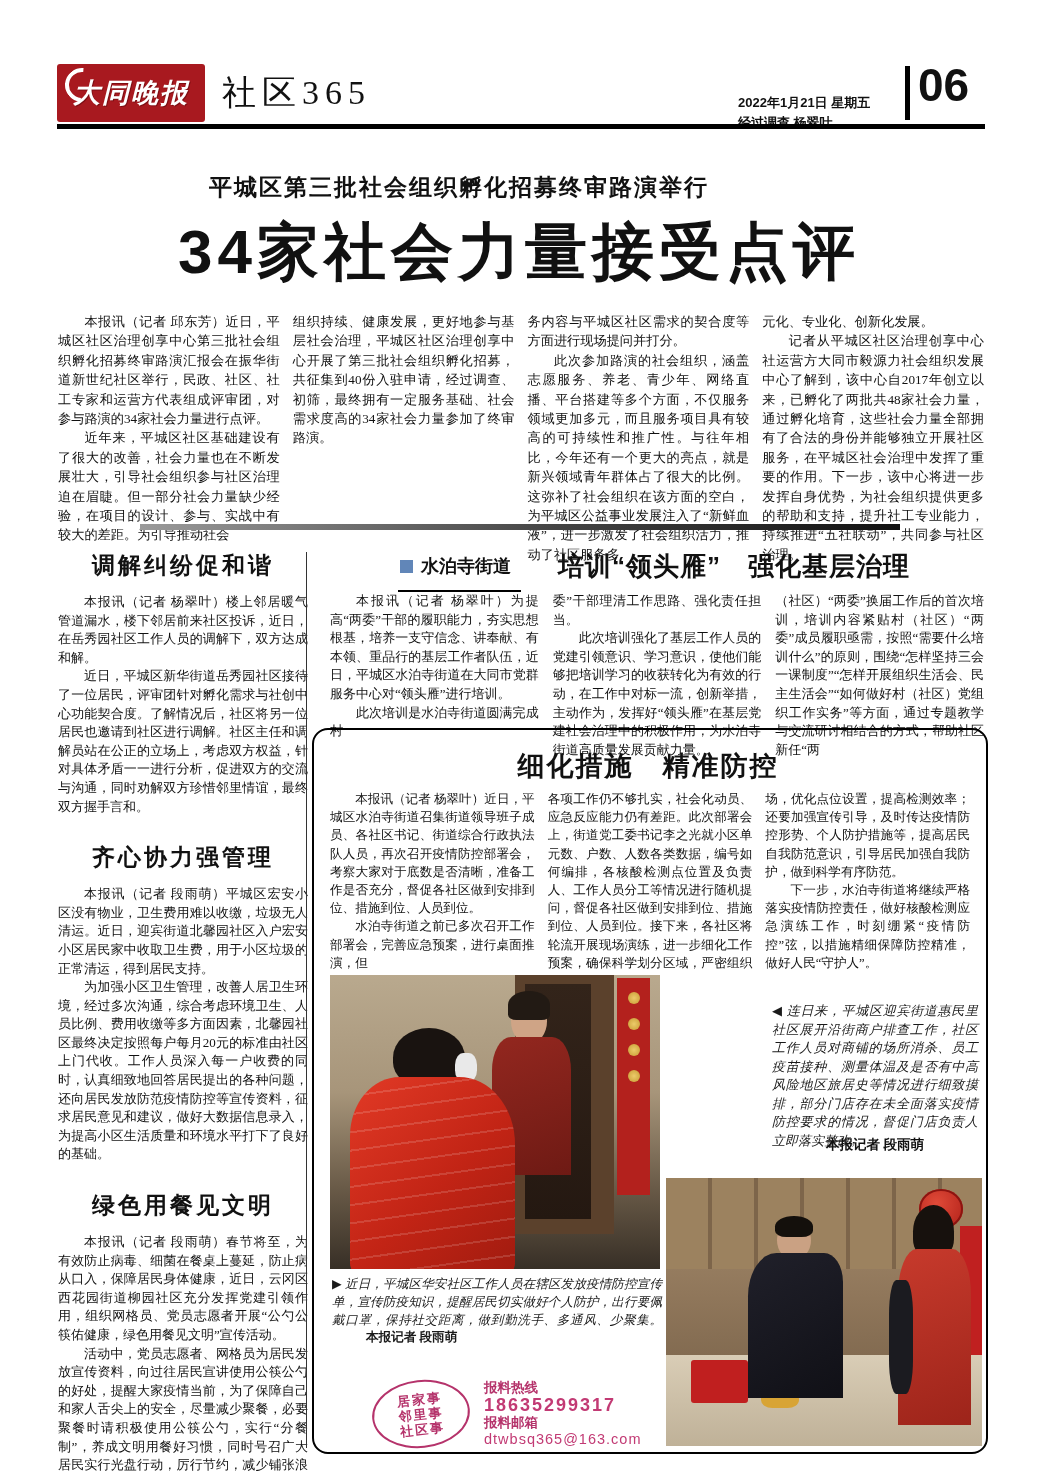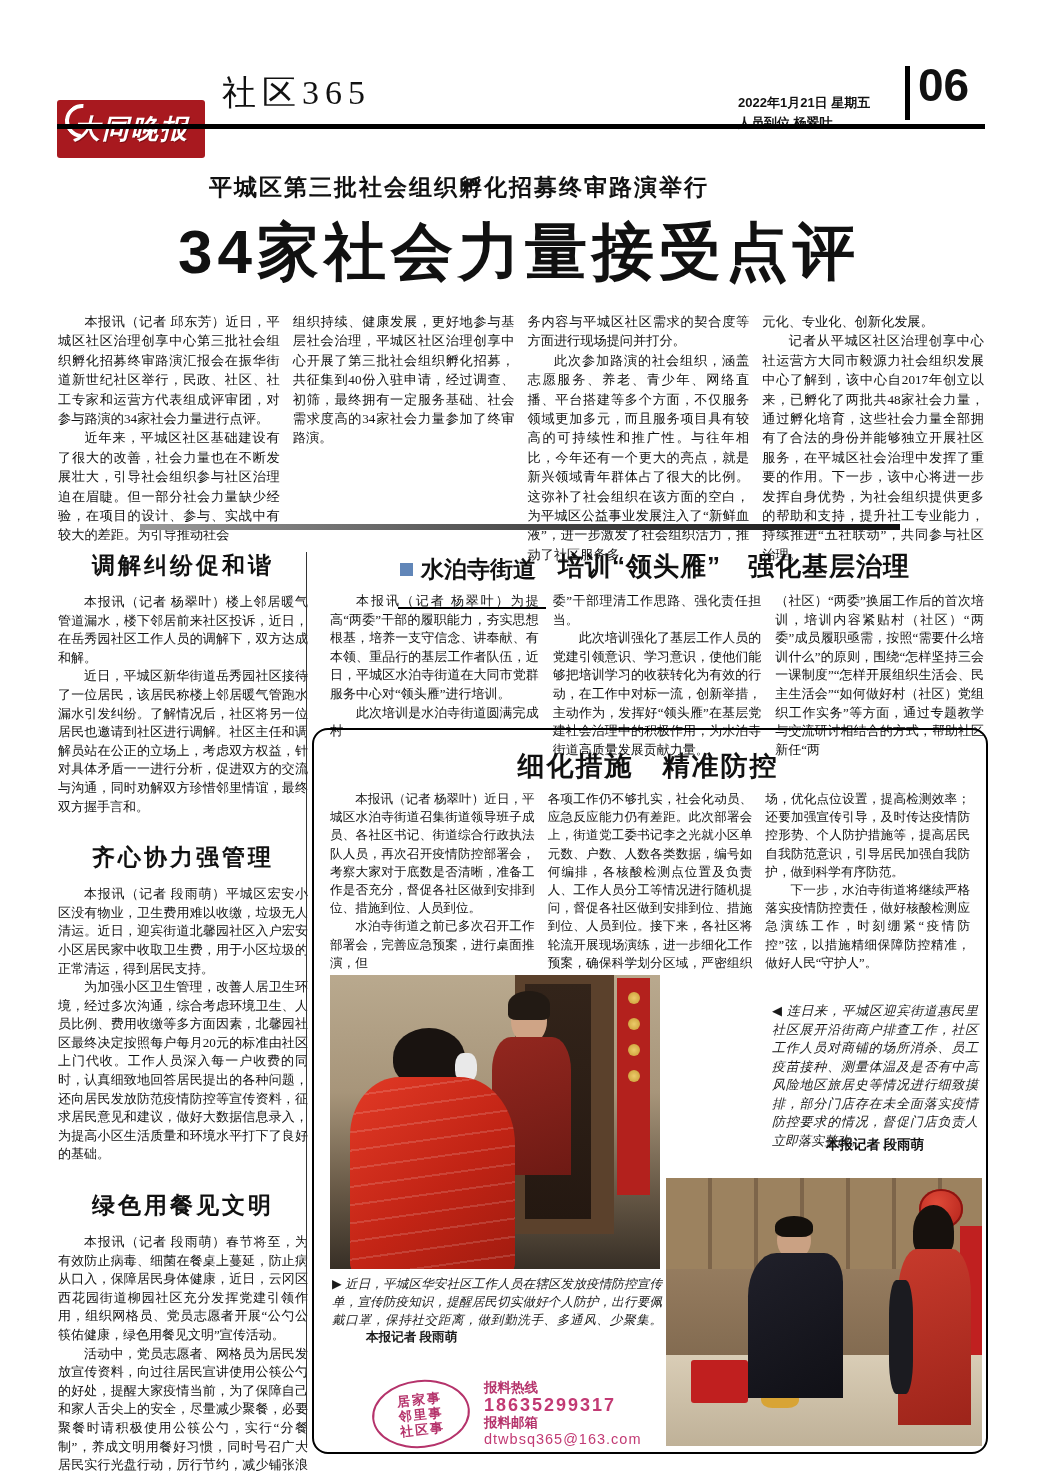--- a/index.html
+++ b/index.html
@@ -1,21 +1,21 @@
 <!DOCTYPE html>
 <html><head>
 <meta charset="utf-8">
 <style>
   html,body{margin:0;padding:0;}
   body{width:1038px;height:1476px;position:relative;background:#fff;color:#111;
        font-family:"Liberation Serif","DejaVu Serif",serif;}
   .abs{position:absolute;}
   
   .logo{left:57px;top:64px;width:148px;height:58px;background:#a8191f;border-radius:3px;
-        display:flex;align-items:center;justify-content:center;overflow:hidden;margin-top:36px;}
+        display:flex;align-items:center;justify-content:center;overflow:hidden;}
   .logo .swirl{position:absolute;left:8px;top:4px;width:26px;height:26px;border:4px solid #fff;
         border-radius:50%;border-right-color:transparent;border-bottom-color:transparent;transform:rotate(-40deg);}
   .logo span{color:#fff;font-size:27px;font-weight:bold;font-style:italic;letter-spacing:2px;
         font-family:"Liberation Serif",serif;text-shadow:1px 1px 0 #7c0e13;}
   .section-title{left:222px;top:70px;font-size:34px;font-weight:normal;letter-spacing:6px;
         font-family:"Liberation Serif",serif;}
   .date-block{left:738px;top:72px;width:160px;font-size:13px;font-weight:bold;line-height:20px;
         font-family:"Liberation Sans",sans-serif;margin-top:21px;}
   .vbar{left:905px;top:66px;width:5px;height:54px;background:#000;}
   .pagenum{left:918px;top:58px;font-size:46px;font-weight:900;font-family:"Liberation Sans",sans-serif;}
@@ -33,21 +33,21 @@
   .ind{text-indent:2em;}
   .divider{left:140px;top:524px;width:760px;height:6px;background:linear-gradient(90deg,#9a9a9a,#444 55%,#111);}
   
   .left-col{left:58px;top:550px;width:250px;}
   .sec-title{text-align:center;font-size:23px;font-weight:800;letter-spacing:3px;
         font-family:"Liberation Sans","DejaVu Sans",sans-serif;margin-bottom:12px;}
   .sec-body{margin-bottom:26px;}
   .vrule{left:306px;top:552px;width:1px;height:896px;background:#333;}
   
   .street-label{left:398px;top:554px;display:inline-flex;align-items:center;gap:8px;
-        border-bottom:2px solid #000;padding:0 10px 22px 2px;font-size:23px;font-weight:bold;}
+        border-bottom:2px solid #000;padding:0 10px 12px 2px;font-size:18px;font-weight:bold;}
   .street-label .sq{width:13px;height:13px;background:#6186b8;display:inline-block;}
   .street-head{left:558px;top:549px;font-size:26px;font-weight:800;letter-spacing:1px;
         font-family:"Liberation Sans","DejaVu Sans",sans-serif;}
   .street-cols{left:330px;top:592px;width:654px;display:flex;gap:14px;}
   .street-cols .col{flex:1;}
   
   .box{left:312px;top:728px;width:672px;height:722px;border:2px solid #000;border-radius:16px;}
   .box-title{left:312px;top:748px;width:672px;text-align:center;font-size:27px;font-weight:800;
         letter-spacing:2px;font-family:"Liberation Sans","DejaVu Sans",sans-serif;}
   .box-cols{left:330px;top:790px;width:640px;display:flex;gap:13px;}
@@ -108,21 +108,21 @@
 </head>
 <body>
 
 <div class="abs logo">
   <span class="swirl"></span>
   <span>大同晚报</span>
 </div>
 <div class="abs section-title">社区365</div>
 <div class="abs date-block">
   <div>2022年1月21日 星期五</div>
-  <div>人员到位 杨翠叶</div>
+  <div>经过调查 杨翠叶</div>
 </div>
 <div class="abs vbar"></div>
 <div class="abs pagenum">06</div>
 <div class="abs head-rule"></div>
 
 <div class="abs kicker">平城区第三批社会组织孵化招募终审路演举行</div>
 <div class="abs headline">34家社会力量接受点评</div>
 <div class="abs lead-cols bt">
   <div class="col">
     <p class="ind">本报讯（记者 邱东芳）近日，平城区社区治理创享中心第三批社会组织孵化招募终审路演汇报会在振华街道新世纪社区举行，民政、社区、社工专家和运营方代表组成评审团，对参与路演的34家社会力量进行点评。</p>
@@ -140,21 +140,21 @@
     <p class="ind">记者从平城区社区治理创享中心社运营方大同市毅源力社会组织发展中心了解到，该中心自2017年创立以来，已孵化了两批共48家社会力量，通过孵化培育，这些社会力量全部拥有了合法的身份并能够独立开展社区服务，在平城区社会治理中发挥了重要的作用。下一步，该中心将进一步发挥自身优势，为社会组织提供更多的帮助和支持，提升社工专业能力，持续推进“五社联动”，共同参与社区治理。</p>
   </div>
 </div>
 <div class="abs divider"></div>
 
 <div class="abs left-col">
   <div>
     <div class="sec-title">调解纠纷促和谐</div>
     <div class="sec-body bt2">
       <p class="ind">本报讯（记者 杨翠叶）楼上邻居暖气管道漏水，楼下邻居前来社区投诉，近日，在岳秀园社区工作人员的调解下，双方达成和解。</p>
-      <p class="ind">近日，平城区新华街道岳秀园社区接待了一位居民，该居民称楼上邻居暖气管跑水漏水引发纠纷。了解情况后，社区将另一位居民也邀请到社区进行调解。社区主任和调解员站在公正的立场上，考虑双方权益，针对具体矛盾一一进行分析，促进双方的交流与沟通，同时劝解双方珍惜邻里情谊，最终双方握手言和。</p>
+      <p class="ind">近日，平城区新华街道岳秀园社区接待了一位居民，评审团针对孵化需求与社创中心功能契合度。了解情况后，社区将另一位居民也邀请到社区进行调解。社区主任和调解员站在公正的立场上，考虑双方权益，针对具体矛盾一一进行分析，促进双方的交流与沟通，同时劝解双方珍惜邻里情谊，最终双方握手言和。</p>
     </div>
   </div>
   <div>
     <div class="sec-title">齐心协力强管理</div>
     <div class="sec-body bt2">
       <p class="ind">本报讯（记者 段雨萌）平城区宏安小区没有物业，卫生费用难以收缴，垃圾无人清运。近日，迎宾街道北馨园社区入户宏安小区居民家中收取卫生费，用于小区垃圾的正常清运，得到居民支持。</p>
       <p class="ind">为加强小区卫生管理，改善人居卫生环境，经过多次沟通，综合考虑环境卫生、人员比例、费用收缴等多方面因素，北馨园社区最终决定按照每户每月20元的标准由社区上门代收。工作人员深入每一户收费的同时，认真细致地回答居民提出的各种问题，还向居民发放防范疫情防控等宣传资料，征求居民意见和建议，做好大数据信息录入，为提高小区生活质量和环境水平打下了良好的基础。</p>
     </div>
   </div>
   <div>

